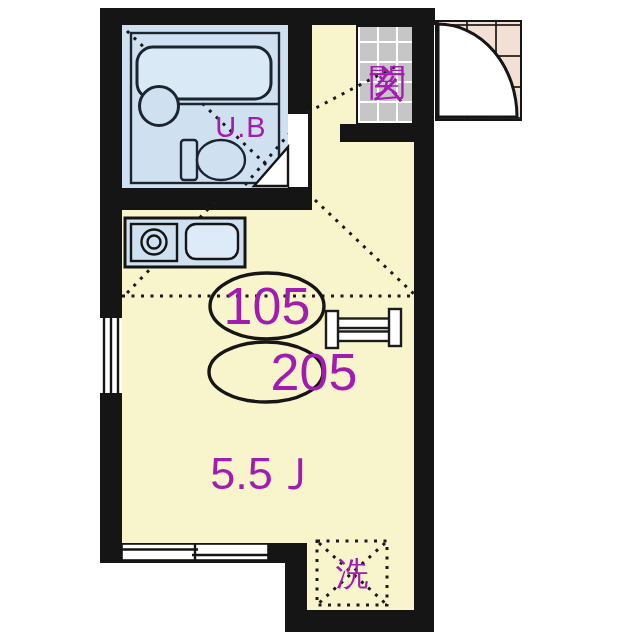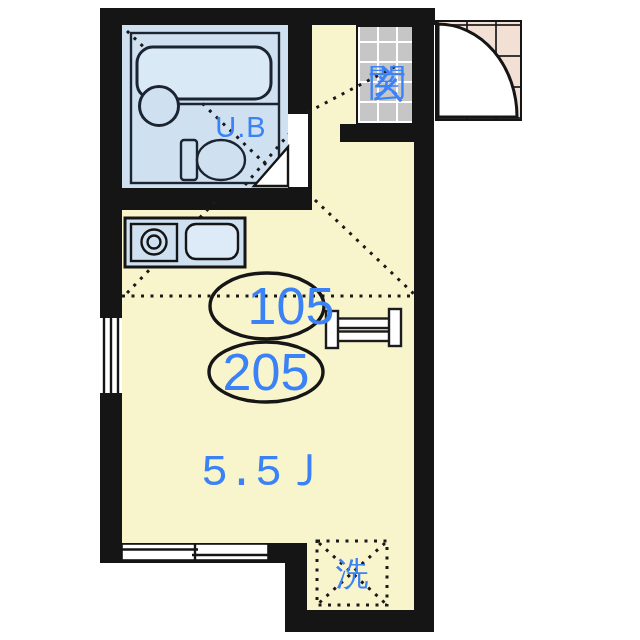--- a/index.html
+++ b/index.html
@@ -20,28 +20,28 @@
     border:2px solid #151515;box-sizing:border-box;
   }
   .tiles-porch{
     background-color:#f2e0d5;
     background-image:
       repeating-linear-gradient(0deg,rgba(25,25,25,.85) 0 1.6px,transparent 1.6px 31px),
       repeating-linear-gradient(90deg,rgba(25,25,25,.85) 0 1.6px,transparent 1.6px 29px);
     border:2px solid #151515;box-sizing:border-box;
   }
   svg{position:absolute;left:0;top:0;}
-  .txt{position:absolute;color:#3b82f6;text-align:center;white-space:nowrap;}
+  .txt{position:absolute;color:#a21caf;text-align:center;white-space:nowrap;}
   .t-ub{left:206px;top:112px;width:70px;font-size:29px;line-height:30px;letter-spacing:1px;}
   .t-genkan{left:366px;top:34px;width:42px;height:84px;font-size:37px;line-height:42px;
             writing-mode:vertical-rl;text-align:left;letter-spacing:2px;}
-  .t-105{left:210px;top:282px;width:114px;font-size:52px;line-height:48px;padding-left:24px;}
-  .t-205{left:209px;top:348px;width:114px;font-size:52px;line-height:48px;}
+  .t-105{left:210px;top:282px;width:114px;font-size:52px;line-height:48px;}
+  .t-205{left:209px;top:348px;width:114px;font-size:52px;line-height:48px;padding-left:48px;}
   .t-room{left:162px;top:407px;width:200px;font-size:45px;line-height:46px;letter-spacing:5px;}
-  .t-size{left:164px;top:451px;width:200px;font-size:45px;line-height:45px;font-family:Liberation Mono, monospace;}
+  .t-size{left:164px;top:451px;width:200px;font-size:45px;line-height:45px;}
   .t-floor{left:120px;top:495px;width:302px;font-size:33px;line-height:33px;letter-spacing:1px;}
   .t-laundry{left:322px;top:557px;width:60px;font-size:33px;line-height:33px;}
 </style>
 </head>
 <body>
 
 <div id="stage">
 
   <div class="abs room-fill" style="left:110px;top:15px;width:315px;height:545px;"></div>
   <div class="abs room-fill" style="left:290px;top:540px;width:135px;height:75px;"></div>

